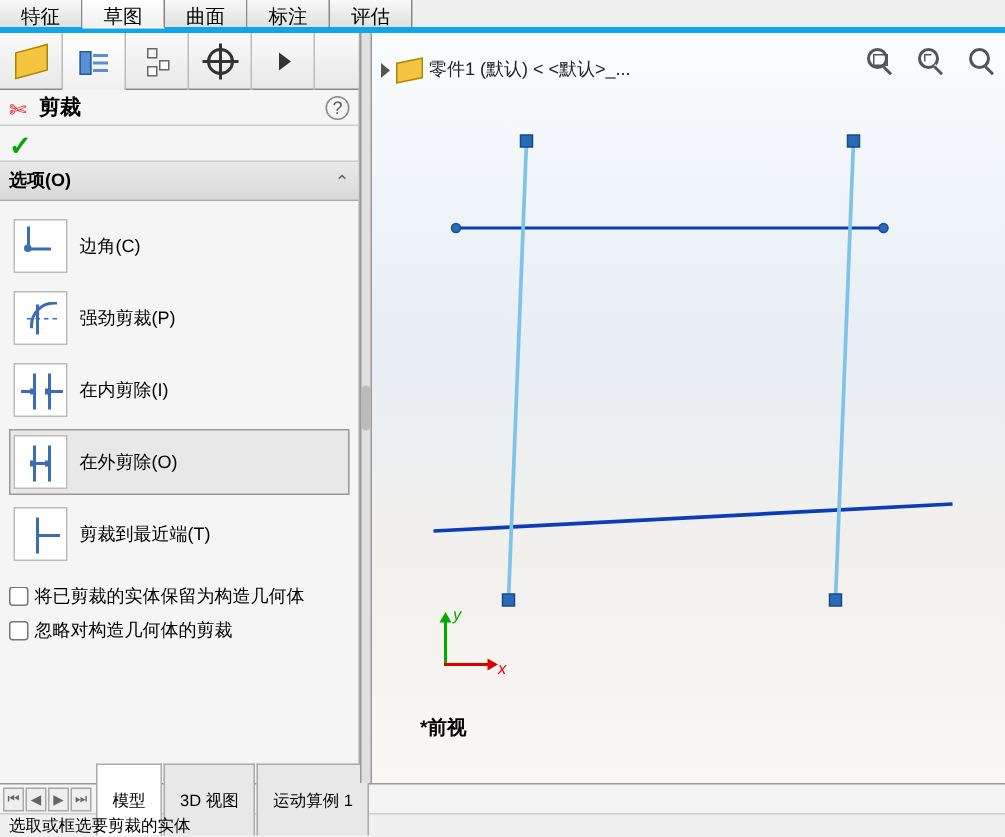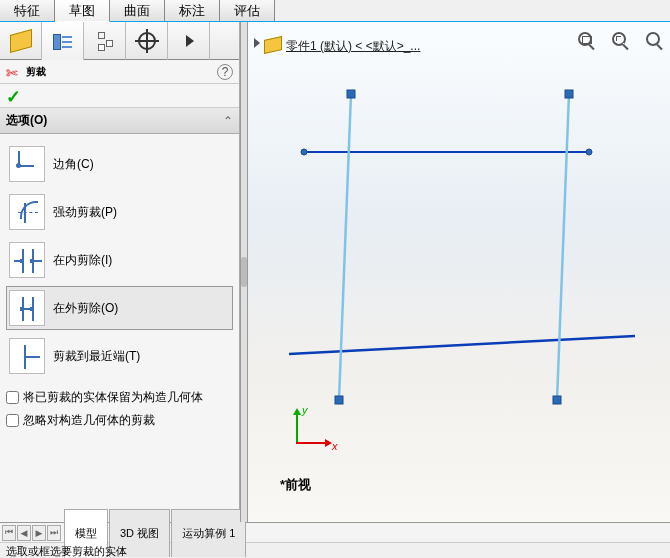--- a/index.html
+++ b/index.html
@@ -1,19 +1,19 @@
 <!DOCTYPE html>
 <html><head>
 <meta charset="utf-8">
 <style>
   * { box-sizing: border-box; margin: 0; padding: 0; font-family: "Microsoft YaHei", sans-serif; }
   body { width: 670px; height: 558px; background: #fff; overflow: hidden; font-size: 12px; }
   
   
-  .top-tabs { display: flex; height: 22px; background: #f0f0f0; border-bottom: 1px solid #0ea5e9; }
+  .top-tabs { display: flex; height: 22px; background: #f0f0f0; border-bottom: 4px solid #0ea5e9; }
   .top-tab { padding: 2px 14px; border-right: 1px solid #888; background: linear-gradient(#f8f8f8,#e0e0e0); cursor: pointer; font-size: 13px; }
   .top-tab.active { background: linear-gradient(#fff,#f0f0f0); border-bottom: 1px solid #fff; margin-bottom: -1px; }
   
   .main-area { display: flex; height: 500px; }
   
   
   .left-panel { width: 240px; border-right: 1px solid #aaa; background: #f5f5f5; display: flex; flex-direction: column; }
   
   .manager-tabs { display: flex; height: 38px; border-bottom: 1px solid #888; background: linear-gradient(#fafafa,#e8e8e8); align-items: center; }
   .manager-tab { width: 42px; height: 38px; display: flex; align-items: center; justify-content: center; border-right: 1px solid #bbb; cursor: pointer; }
@@ -28,21 +28,21 @@
   .mgr-tree::before { content: ""; position: absolute; width: 5px; height: 5px; border: 1px solid #666; left: 2px; top: 0; box-shadow: 8px 8px 0 -1px #fff, 8px 8px 0 0 #666, 0 12px 0 -1px #fff, 0 12px 0 0 #666; }
   .mgr-target { width: 18px; height: 18px; border: 2px solid #333; border-radius: 50%; position: relative; }
   .mgr-target::before, .mgr-target::after { content: ""; position: absolute; background: #333; }
   .mgr-target::before { width: 2px; height: 24px; left: 6px; top: -5px; }
   .mgr-target::after { width: 24px; height: 2px; top: 6px; left: -5px; }
   .mgr-arrow { width: 0; height: 0; border-top: 6px solid transparent; border-bottom: 6px solid transparent; border-left: 8px solid #333; margin-left: 2px; }
   
   .cmd-header { display: flex; align-items: center; height: 24px; padding: 0 6px; border-bottom: 1px solid #ccc; }
   .cmd-icon { width: 16px; height: 14px; display: inline-block; margin-right: 4px; position: relative; }
   .scissors { color: #d00; font-size: 14px; }
-  .cmd-title { font-weight: bold; font-size: 10px; flex: 1; }
+  .cmd-title { font-weight: bold; font-size: 14px; flex: 1; }
   .help-icon { width: 16px; height: 16px; border: 1px solid #888; border-radius: 50%; text-align: center; line-height: 14px; color: #555; cursor: pointer; }
   
   .confirm-row { height: 24px; padding: 2px 6px; border-bottom: 1px solid #ccc; }
   .check-ok { color: #0a0; font-size: 18px; font-weight: bold; cursor: pointer; }
   
   .section-header { display: flex; align-items: center; padding: 4px 6px; background: linear-gradient(#eaeaea,#d8d8d8); border-bottom: 1px solid #aaa; }
   .section-title { font-weight: bold; flex: 1; font-size: 12px; }
   .chevron { cursor: pointer; color: #666; font-size: 12px; }
   
   .options-list { padding: 4px 6px; }
@@ -89,21 +89,21 @@
   
   .gfx-area { flex: 1; background: linear-gradient(#fafdff 0%, #e8eef4 40%, #f2f0ed 70%, #faf8f4 100%); position: relative; overflow: hidden; }
   
   .gfx-toolbar { position: absolute; top: 4px; right: 4px; display: flex; gap: 8px; }
   .gfx-tool { width: 26px; height: 26px; display: flex; align-items: center; justify-content: center; cursor: pointer; }
   .magnify { width: 14px; height: 14px; border: 2px solid #555; border-radius: 50%; position: relative; }
   .magnify::after { content: ""; position: absolute; width: 7px; height: 2px; background: #555; bottom: -4px; right: -5px; transform: rotate(45deg); }
   .magnify.box::before { content: ""; position: absolute; width: 8px; height: 6px; border: 1px solid #555; top: 2px; left: 2px; }
   .magnify.fit::before { content: ""; position: absolute; width: 4px; height: 4px; border-left: 1px solid #555; border-top: 1px solid #555; top: 2px; left: 2px; box-shadow: 5px 5px 0 -2px #fff; }
   
-  .tree-flyout { position: absolute; top: 16px; left: 6px; display: flex; align-items: flex-start; font-size: 12px; color: #222; text-decoration: underline; }
+  .tree-flyout { position: absolute; top: 16px; left: 6px; display: flex; align-items: center; font-size: 12px; color: #222; }
   .fly-arrow { width: 0; height: 0; border-top: 5px solid transparent; border-bottom: 5px solid transparent; border-left: 6px solid #555; margin-right: 4px; cursor: pointer; }
   .fly-cube { width: 18px; height: 14px; background: #f5c542; border: 1px solid #aa8800; transform: skewY(-12deg); margin-right: 4px; }
   
   .sketch-svg { position: absolute; left: 0; top: 0; width: 100%; height: 100%; }
   
   .triad { position: absolute; left: 48px; bottom: 78px; }
   .triad-y { position: absolute; width: 2px; height: 30px; background: #0a0; bottom: 0; left: 0; }
   .triad-y::before { content: ""; position: absolute; top: -6px; left: -3px; border-left: 4px solid transparent; border-right: 4px solid transparent; border-bottom: 7px solid #0a0; }
   .triad-x { position: absolute; width: 30px; height: 2px; background: #d00; bottom: 0; left: 0; }
   .triad-x::before { content: ""; position: absolute; right: -6px; top: -3px; border-top: 4px solid transparent; border-bottom: 4px solid transparent; border-left: 7px solid #d00; }

